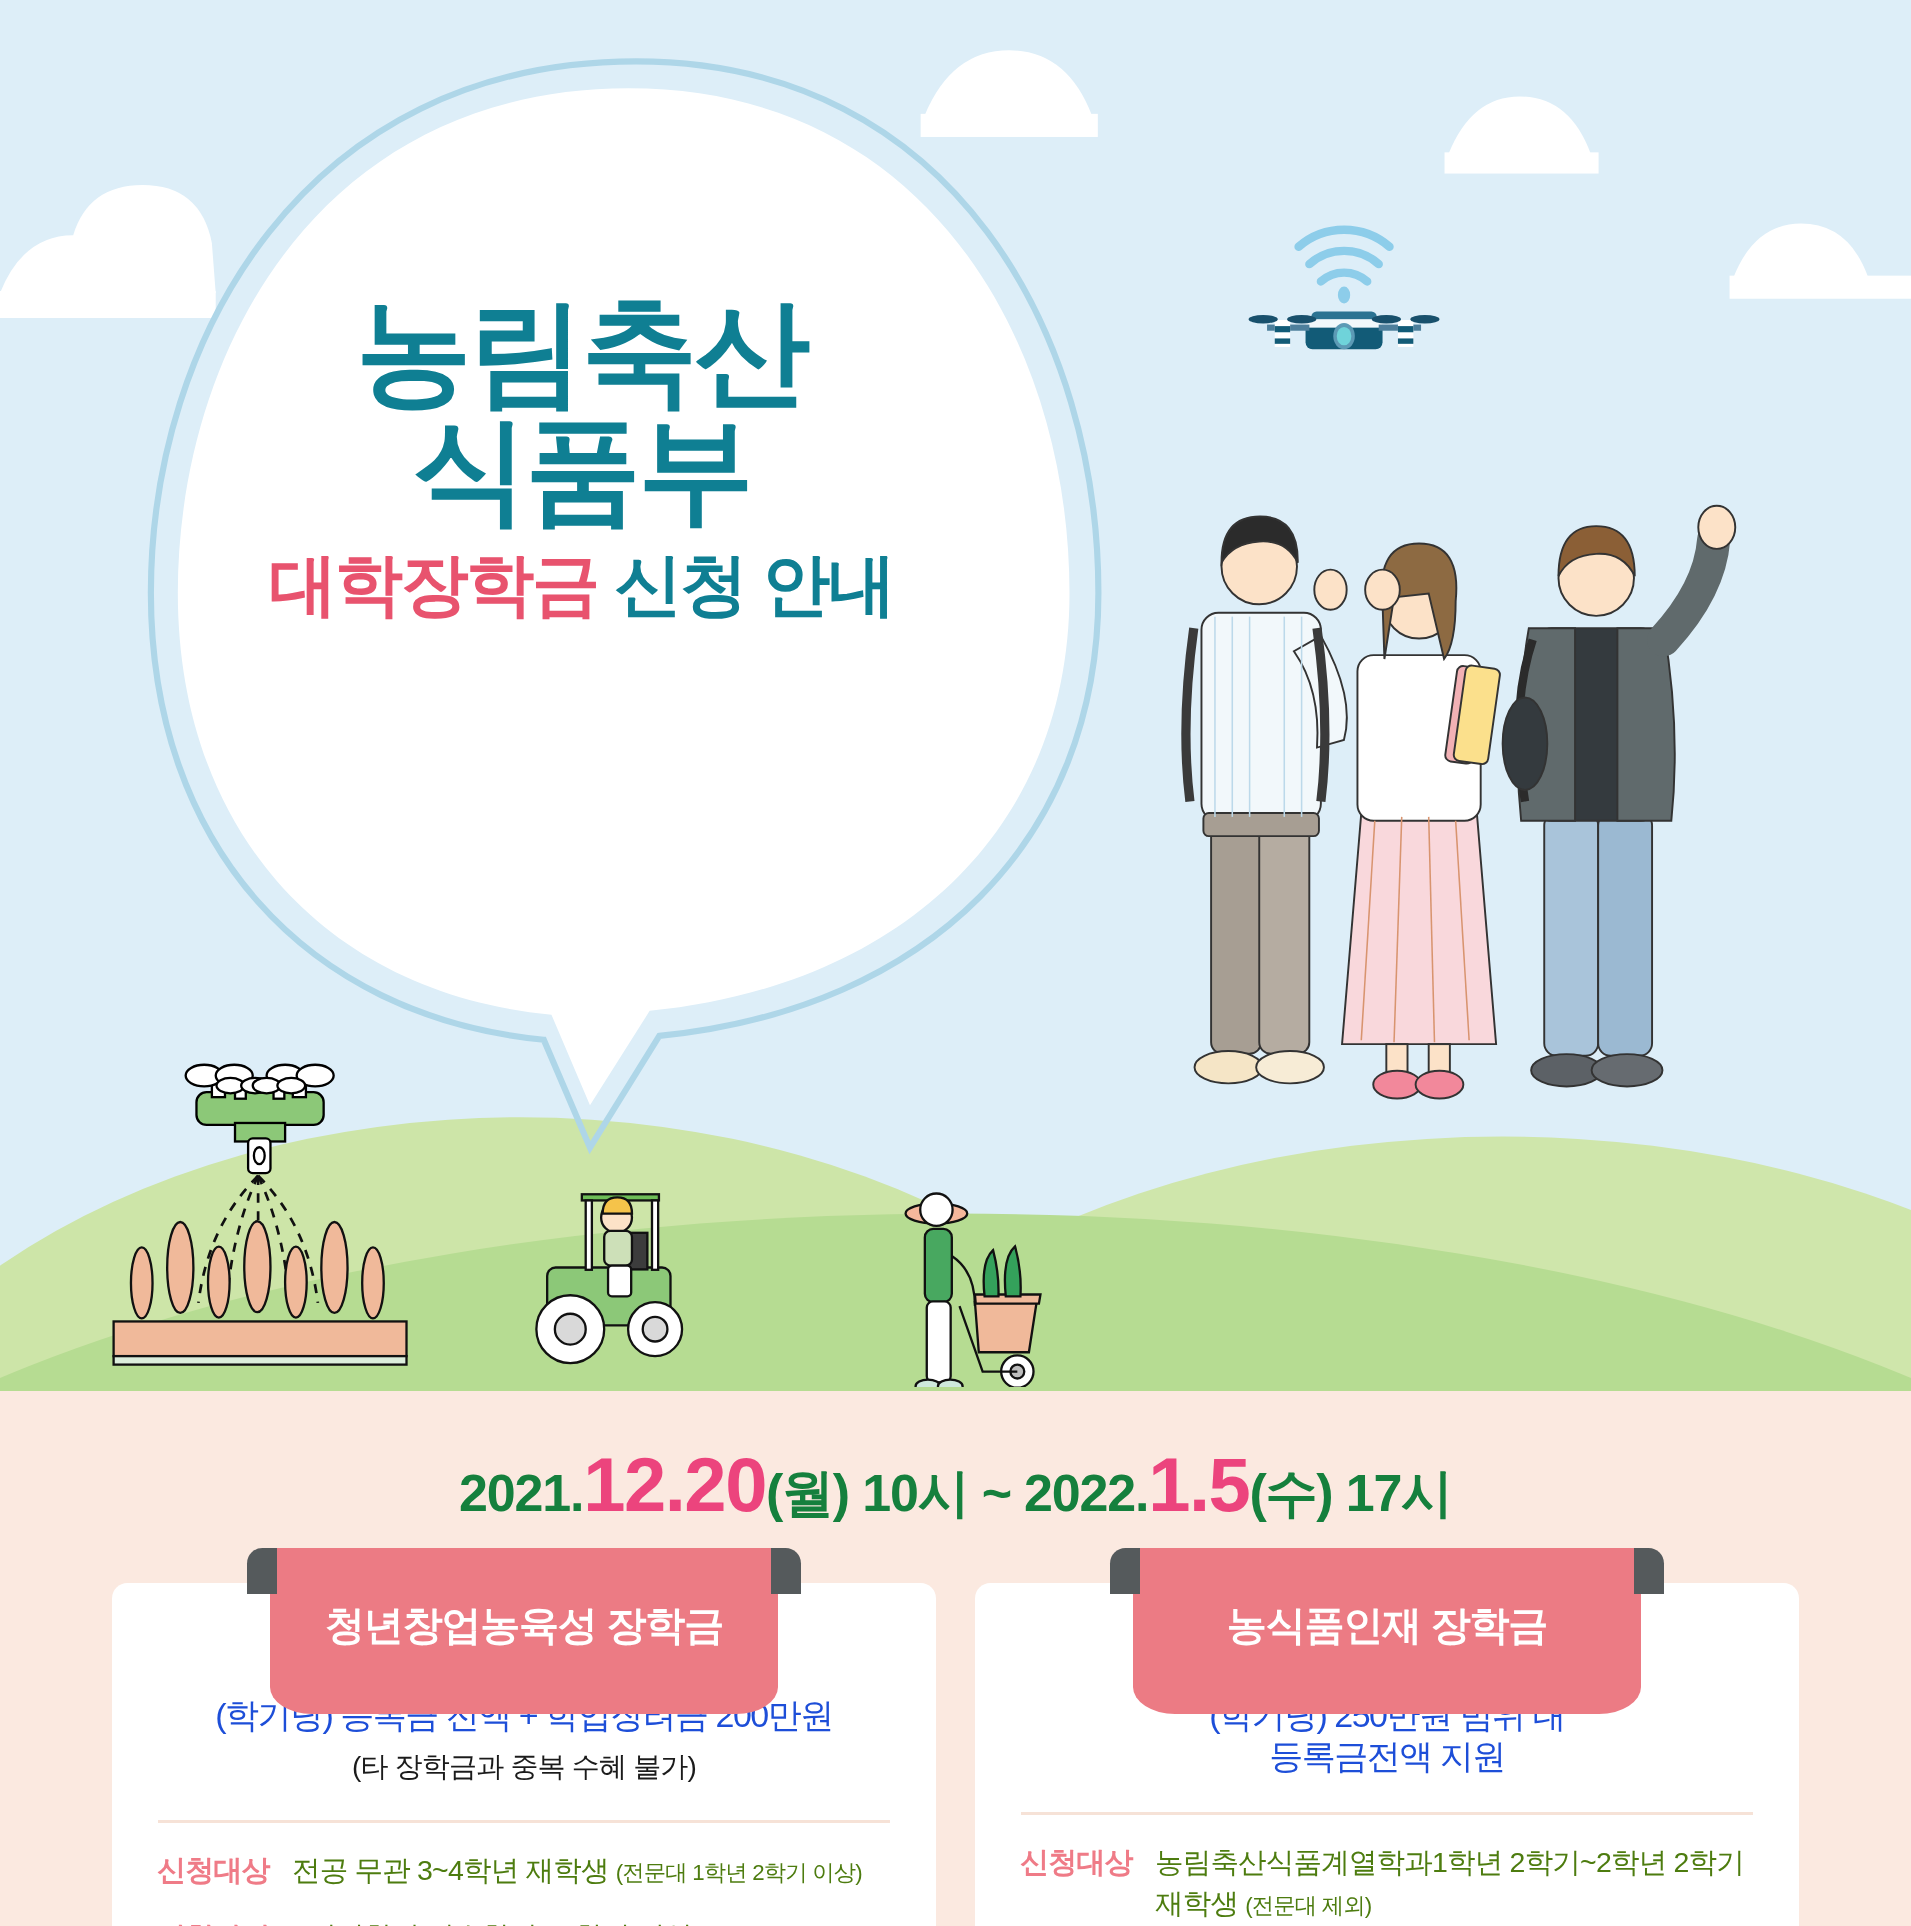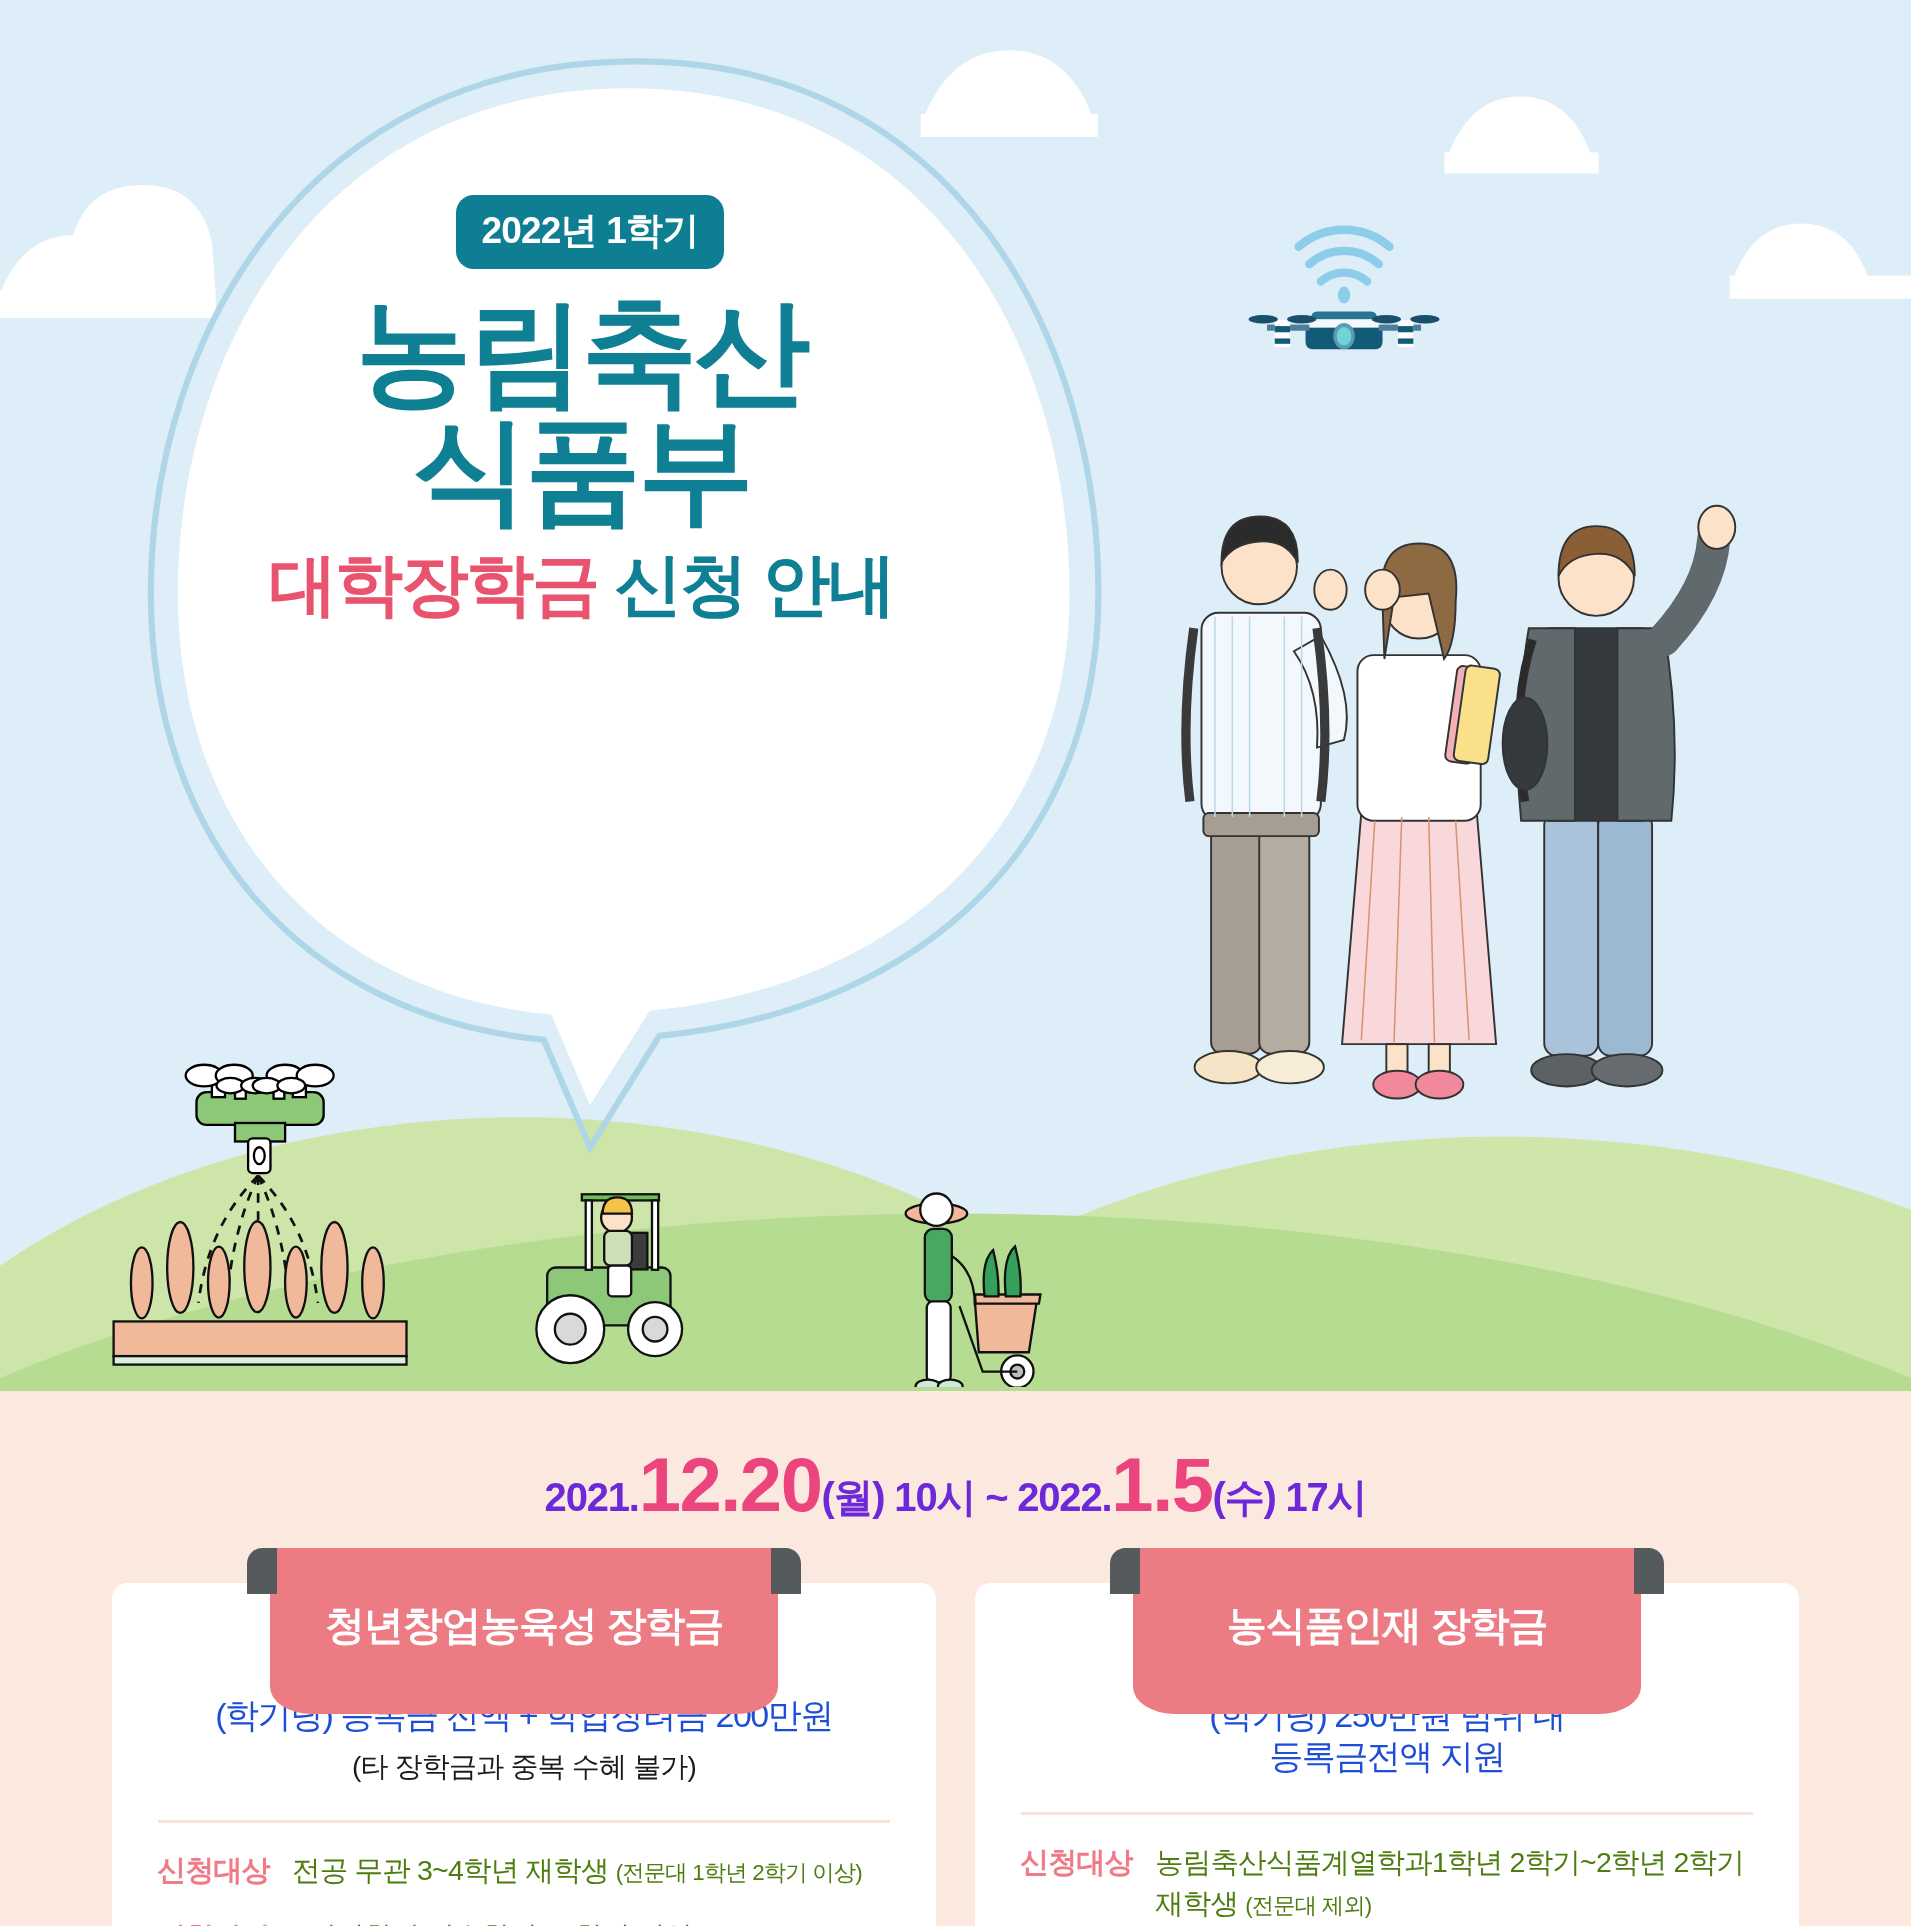--- a/index.html
+++ b/index.html
@@ -39,21 +39,21 @@
     letter-spacing:-2.3px; line-height:1.1;
   }
   .pink{ color:#e8536e; }
   .teal{ color:#0f7f93;text-align:center; }
 
   
   .date-row{
     position:absolute; left:0; top:1441px; width:1911px; text-align:center;
     white-space:nowrap;
   }
-  .date-normal{ font-size:40px; font-weight:bold; color:#6d28d9; letter-spacing:-1.2px;text-align:center; }
+  .date-normal{ font-size:52px; font-weight:bold; color:#15803d; letter-spacing:-1.2px;text-align:center; }
   .date-big{ font-size:76px; font-weight:bold; color:#ec447d; letter-spacing:-1.5px; }
 
   .cards{
     position:absolute; left:112px; top:1583px; width:1687px;
     display:flex; gap:39px;
   }
   .card{
     position:relative; width:824px;
     background:#ffffff; border-radius:15.4px;
     padding:112px 0 35px;
@@ -118,21 +118,20 @@
       <ellipse cx="1350" cy="4200" rx="1900" ry="1300" fill="#cde5a8"></ellipse>
       <ellipse cx="3900" cy="4200" rx="2000" ry="1250" fill="#cfe6ab"></ellipse>
       <ellipse cx="2480" cy="4500" rx="3400" ry="1350" fill="#b6dc92"></ellipse>
     </svg>
 
     <svg width="1156" height="1117" style="position:absolute;left:89px;top:46px;" viewBox="0 0 3000 2900">
       <path d="M1420 40 C560 40 160 760 160 1420 C160 2070 560 2520 1180 2580 L1300 2860 L1480 2570 C2180 2500 2620 2060 2620 1420 C2620 760 2250 40 1420 40 Z" fill="none" stroke="#aed6e8" stroke-width="16"></path>
       <path d="M1400 110 C600 110 230 790 230 1420 C230 2030 610 2460 1200 2515 L1300 2750 L1455 2505 C2110 2440 2545 2030 2545 1420 C2545 790 2190 110 1400 110 Z" fill="#ffffff"></path>
     </svg>
 
-    <div class="badge">2022년 1학기</div>
 
     <div class="title-block">
       <div class="title-line">농림축산</div>
       <div class="title-line">식품부</div>
       <div class="sub-line">
         <span class="pink">대학장학금</span>
         <span class="teal">신청 안내</span>
       </div>
     </div>
 

